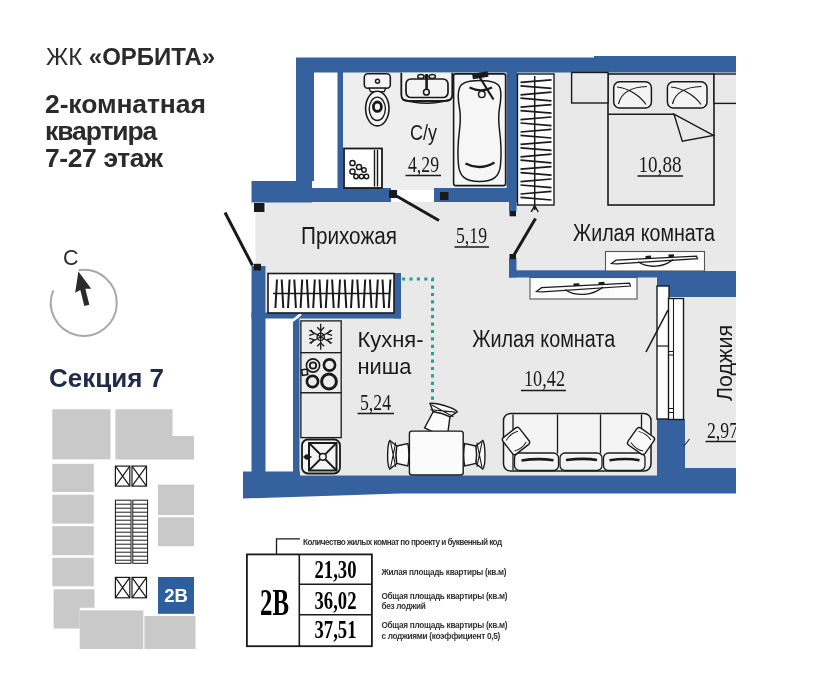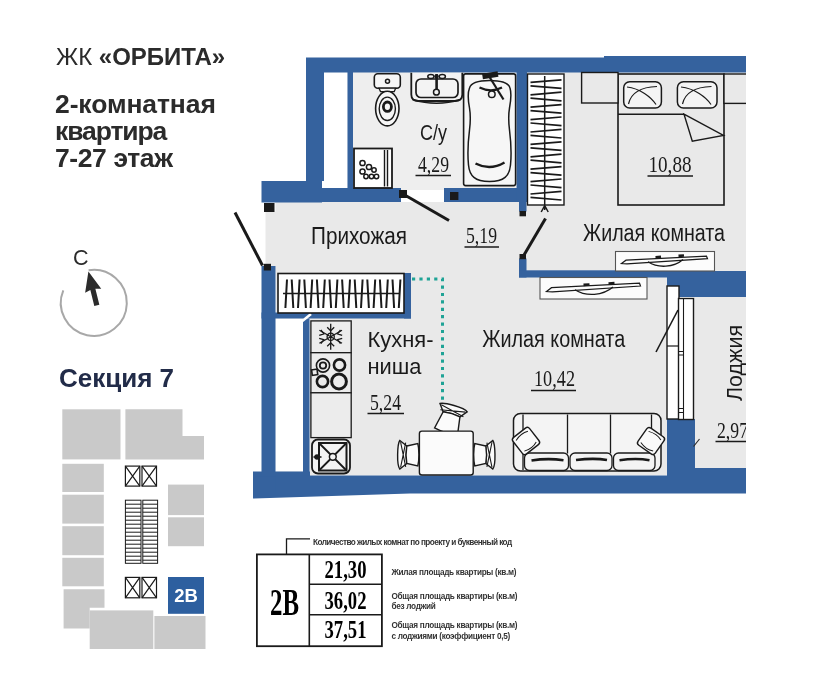--- a/index.html
+++ b/index.html
@@ -1,16 +1,16 @@
 <!DOCTYPE html>
 <html><head>
 <meta charset="utf-8">
 <style>
   html,body{margin:0;padding:0;background:#ffffff;}
-  #page{position:relative;width:736px;height:700px;background:#ffffff;overflow:hidden;margin-left:10px;}
+  #page{position:relative;width:736px;height:700px;background:#ffffff;overflow:hidden;}
   svg{display:block;}
   text{font-family:"Liberation Sans",sans-serif;}
   .serif{font-family:"Liberation Serif",serif;}
 </style>
 </head>
 <body>
 <div id="page">
 <svg width="837" height="700" viewBox="0 0 837 700" xmlns="http://www.w3.org/2000/svg">
 <defs>
 </defs>

